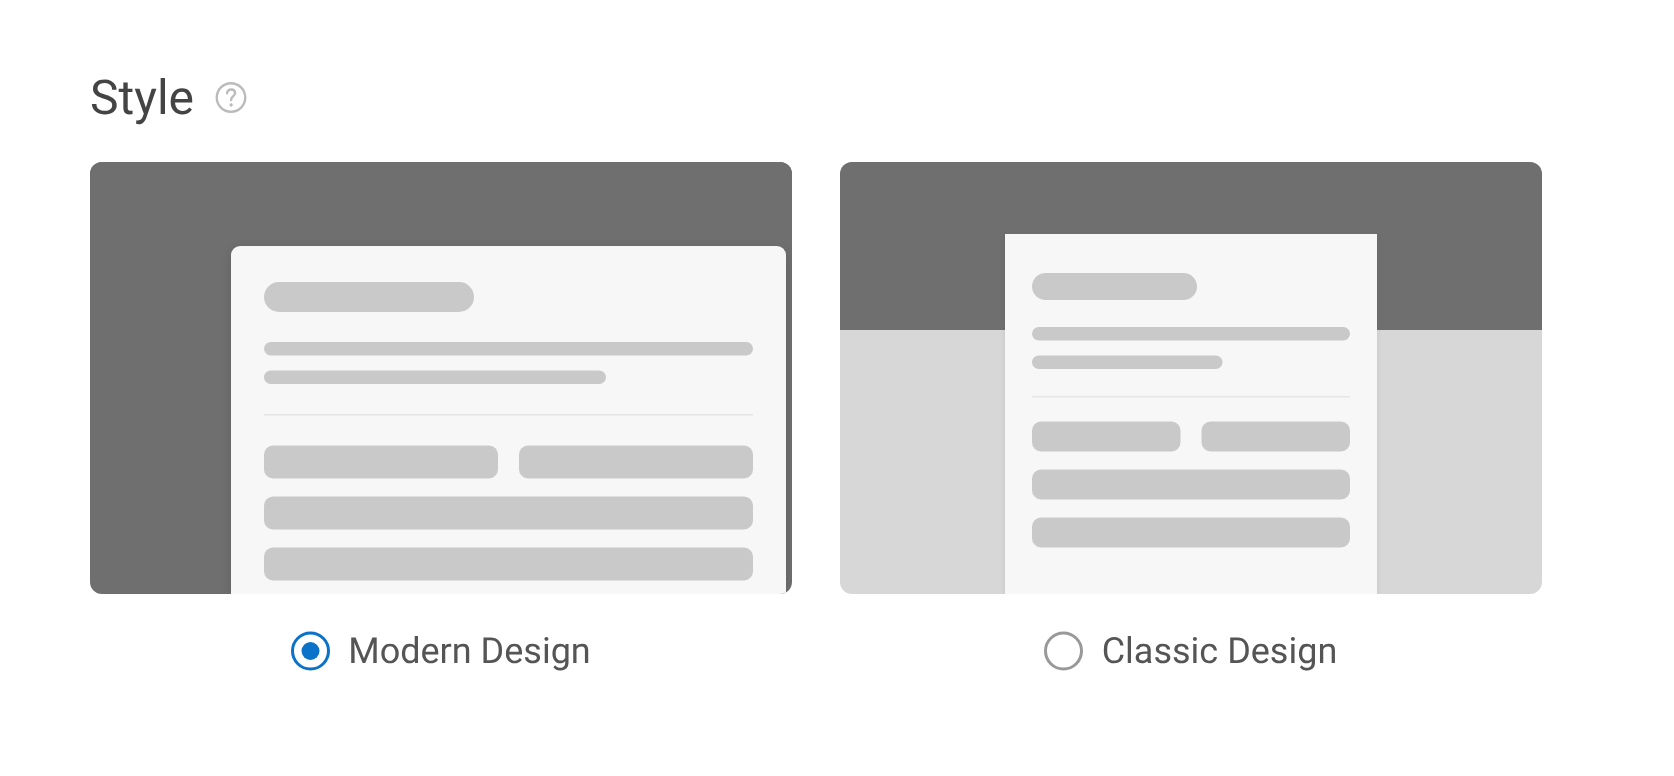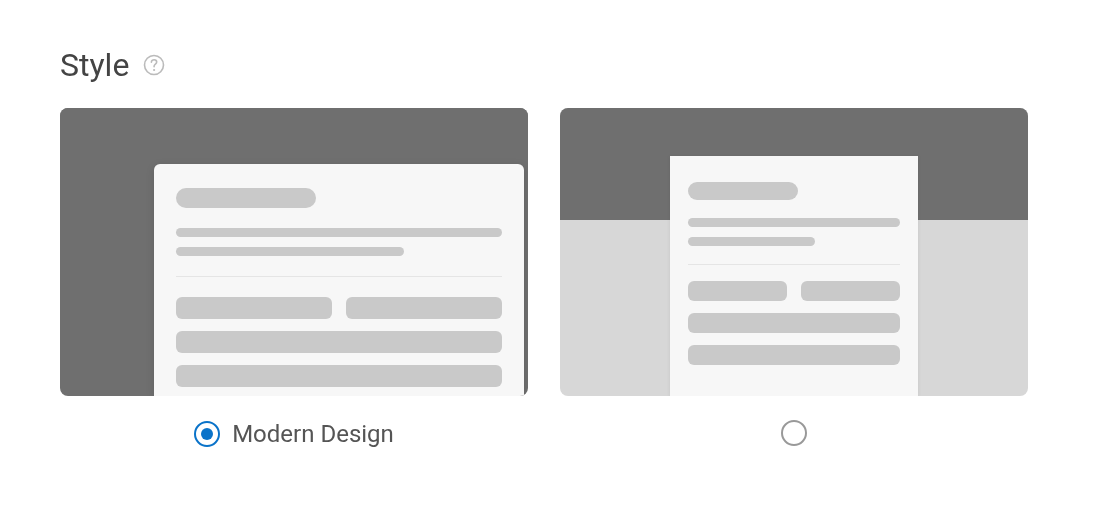--- a/index.html
+++ b/index.html
@@ -203,16 +203,17 @@
         <div class="form-row">
           <div class="form-cell"></div>
           <div class="form-cell"></div>
         </div>
         <div class="form-full"></div>
         <div class="form-full"></div>
       </div>
     </div>
     <div class="radio-row">
       <span class="radio-circle"></span>
+      <span class="radio-label">Classic Design</span>
     </div>
   </div>
 
 </div>
 
 </body></html>

